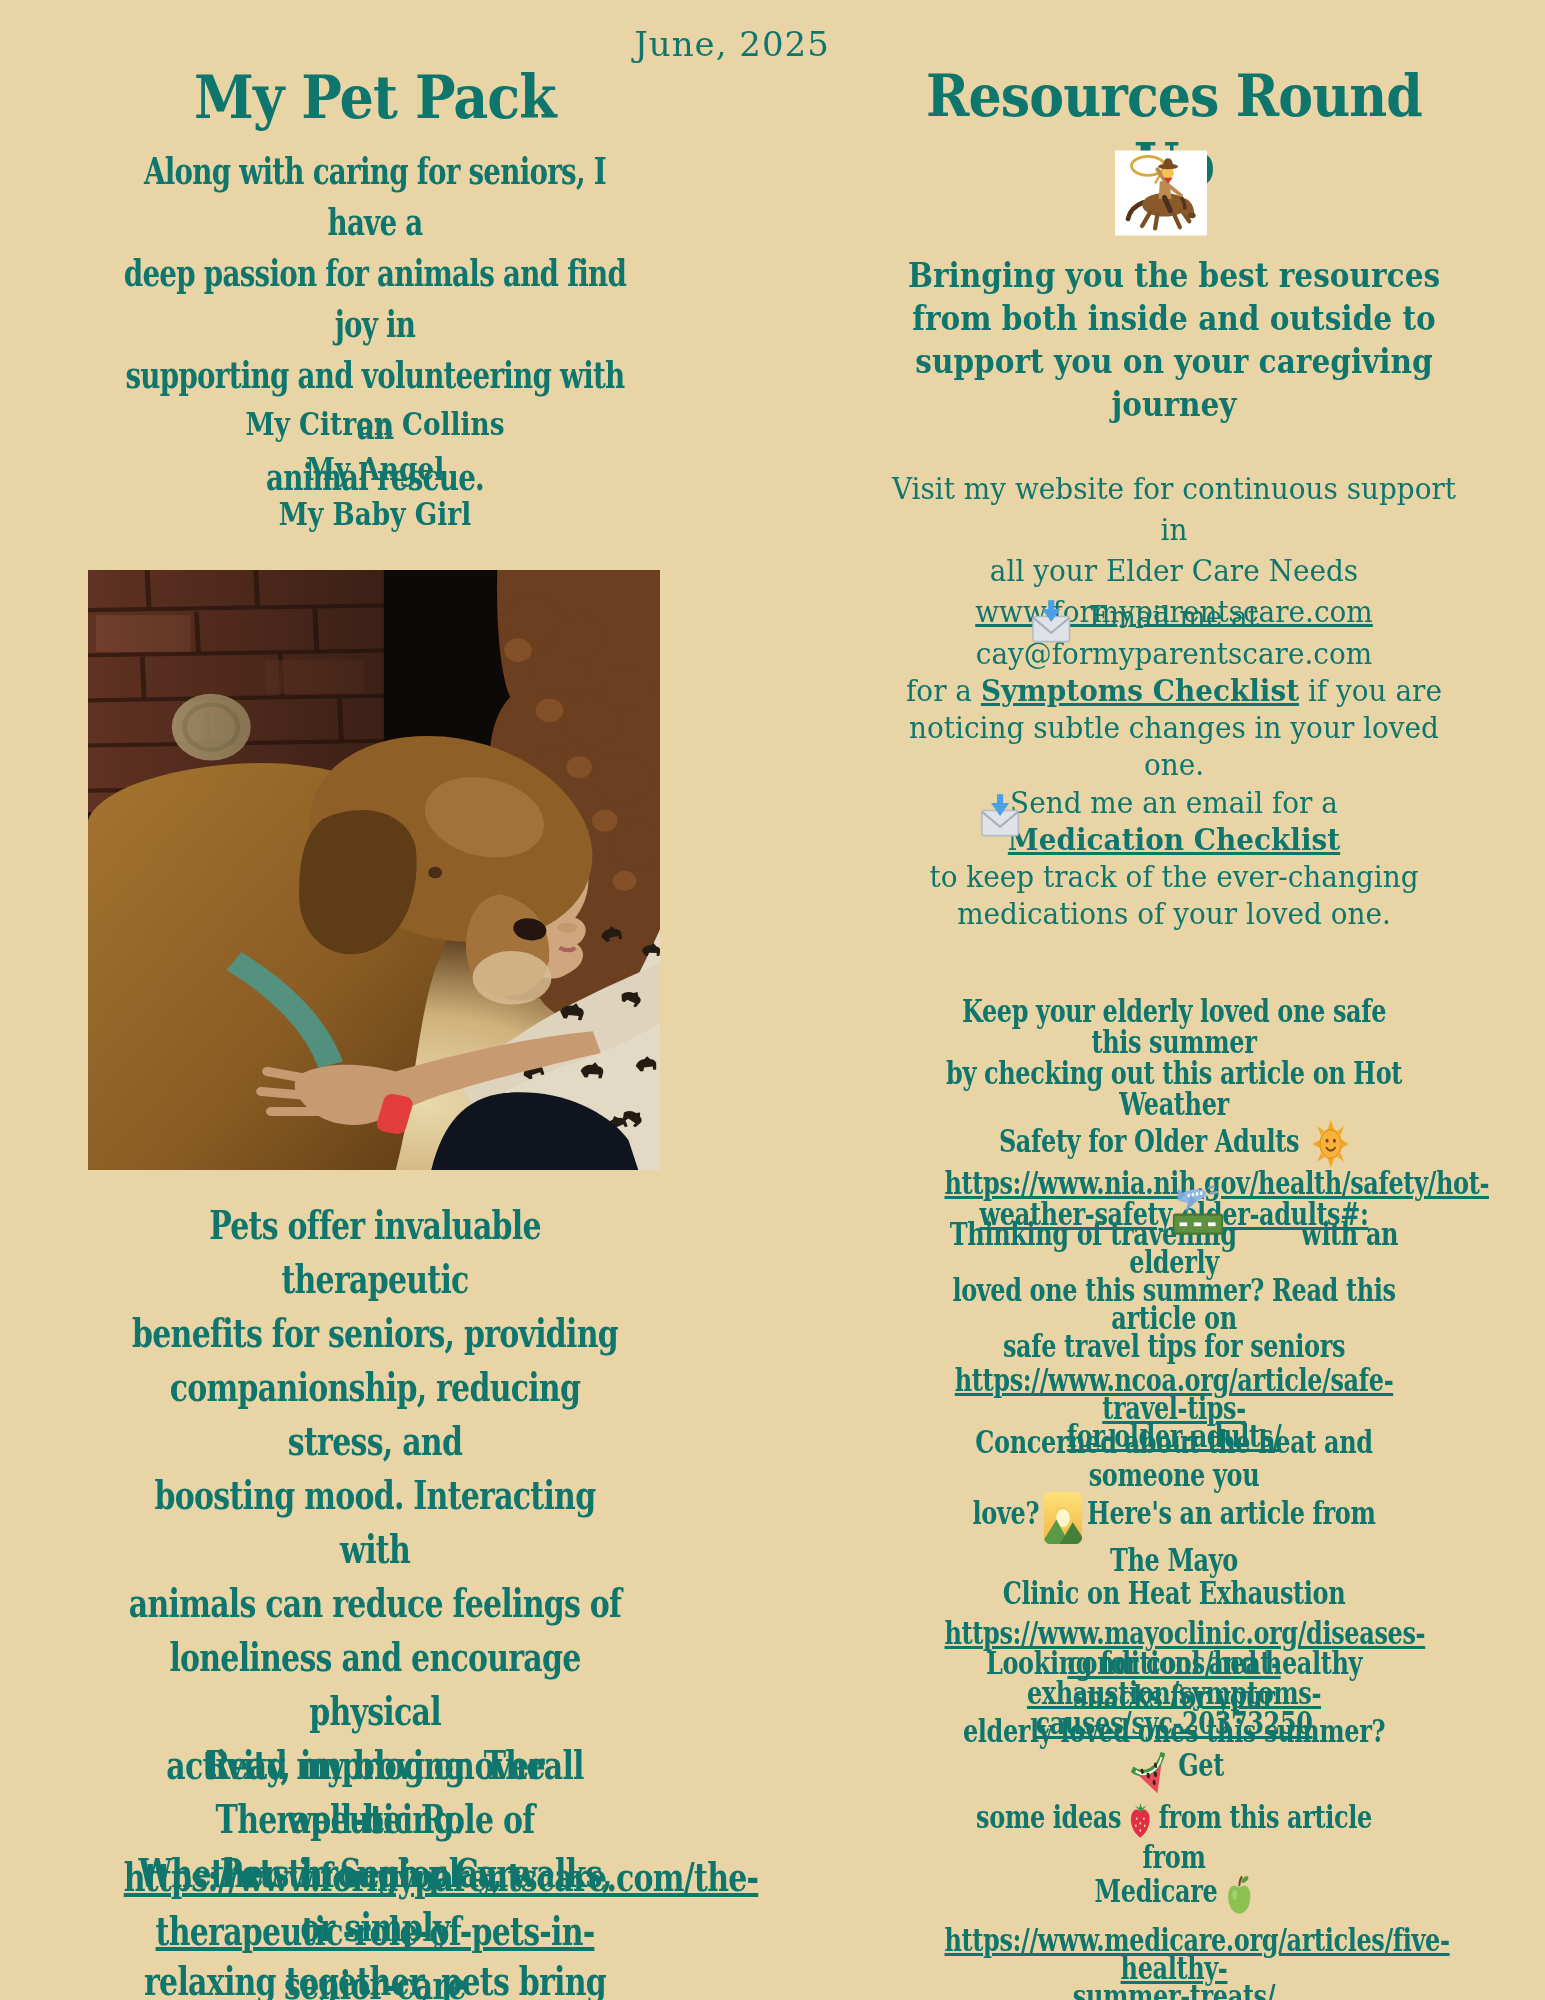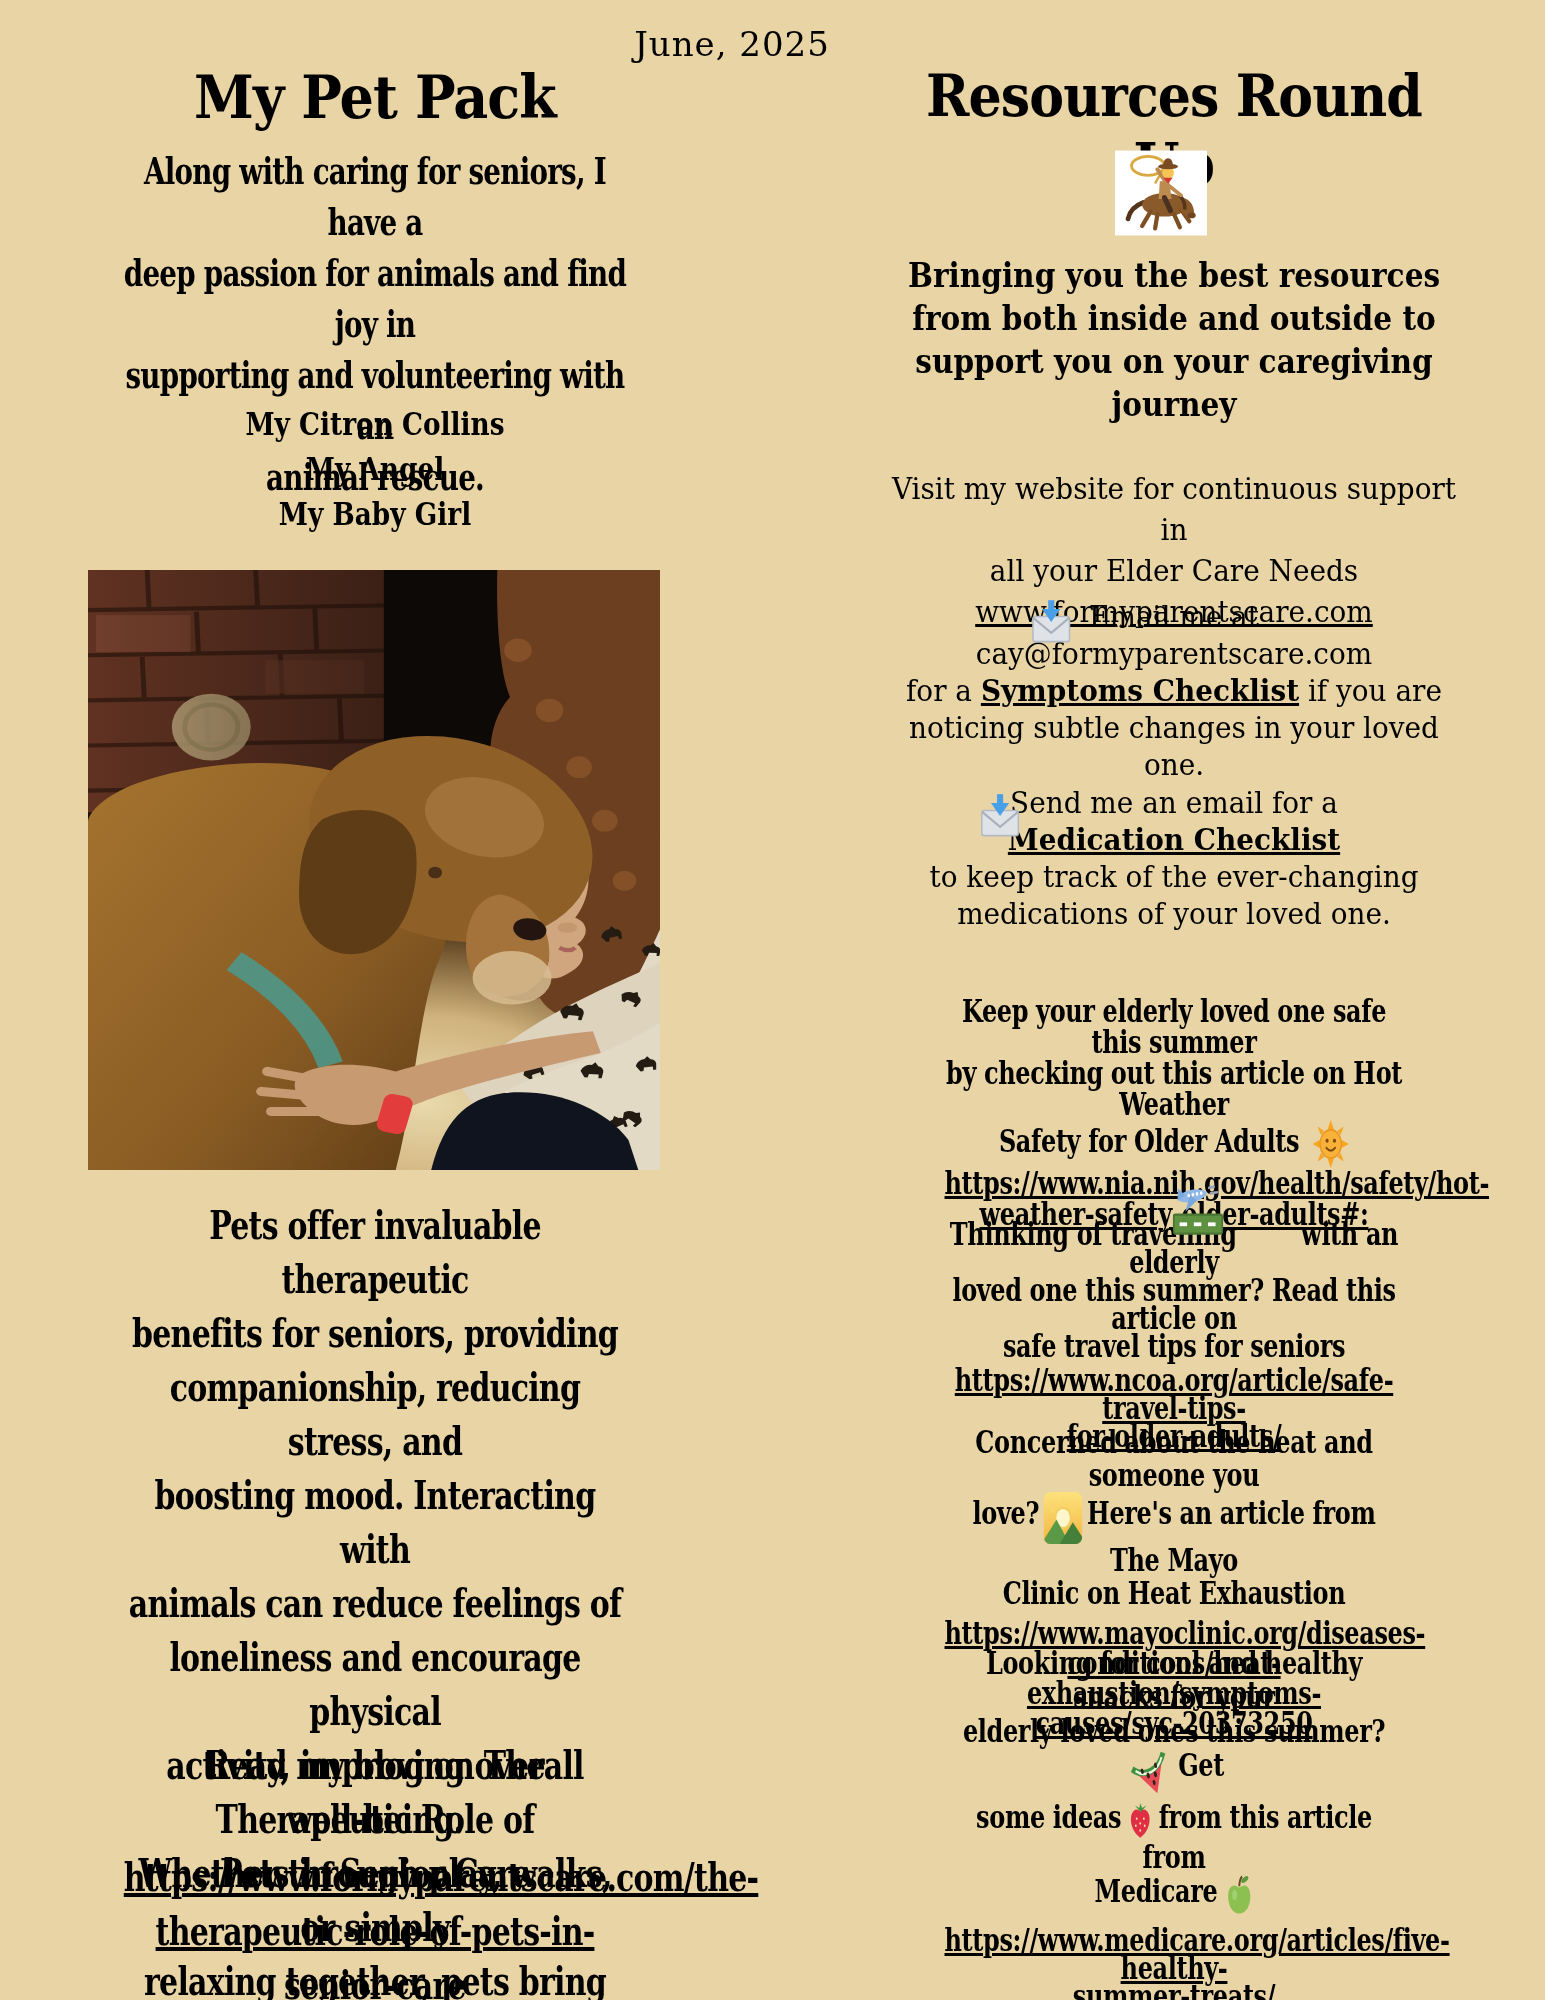--- a/index.html
+++ b/index.html
@@ -1,17 +1,17 @@
 <!DOCTYPE html>
 <html><head>
 <meta charset="utf-8">
 <style>
   html,body{margin:0;padding:0;background:#b9a77c;}
   .page{position:relative;width:1545px;height:2000px;background:#e8d4a4;overflow:hidden;
-        font-family:"DejaVu Serif","Liberation Serif",serif;color:#000000;}
+        font-family:"DejaVu Serif","Liberation Serif",serif;color:#0f766e;}
   .abs{position:absolute;}
   .ctr{text-align:center;}
   .pre{white-space:pre-line;}
   .b{font-weight:bold;}
   .u{text-decoration:underline;}
   .reg{font-weight:normal;}
   
   .sc75{transform:scaleX(.75);transform-origin:50% 0;}
   .sc85{transform:scaleX(.85);transform-origin:50% 0;}
   .sc87{transform:scaleX(.87);transform-origin:50% 0;}

